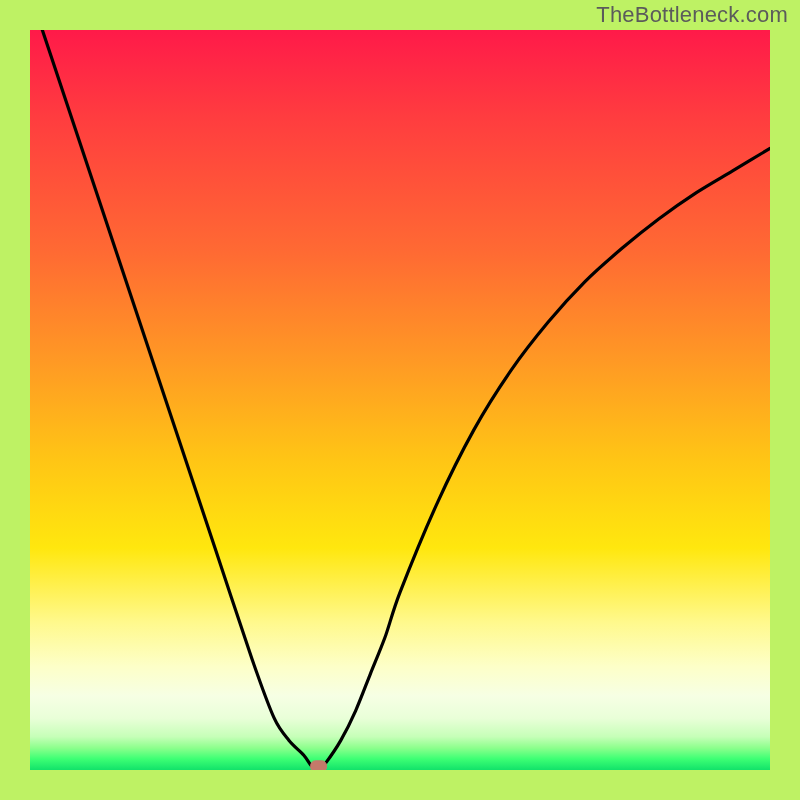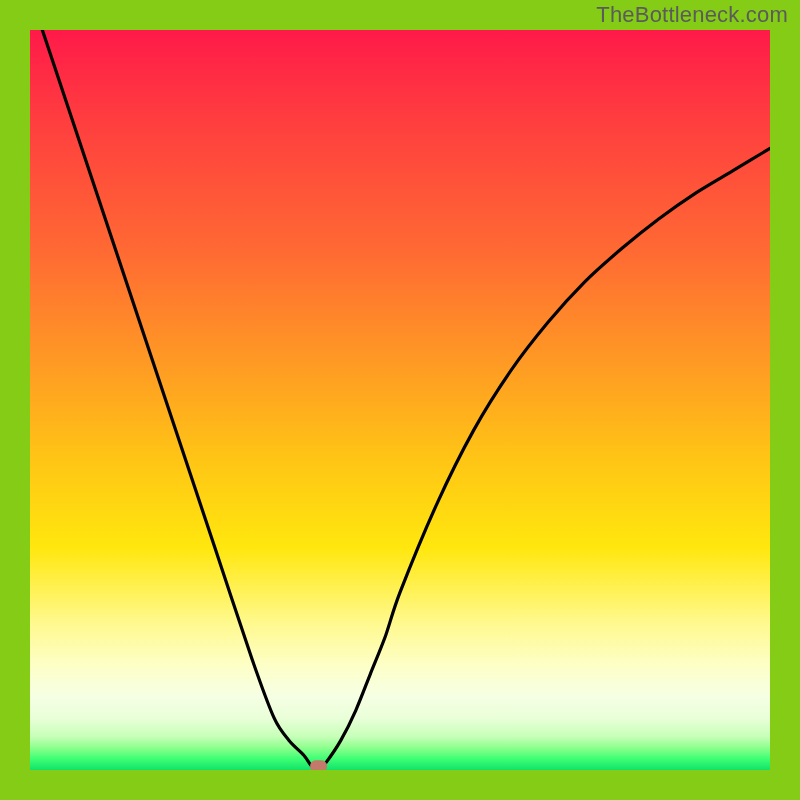--- a/index.html
+++ b/index.html
@@ -8,21 +8,21 @@
     width: 800px;
     height: 800px;
     background: #000;
     font-family: Arial, Helvetica, sans-serif;
     overflow: hidden;
   }
   .frame {
     position: relative;
     width: 800px;
     height: 800px;
-    background: #84cc16;
+    background: #bef264;
   }
   .watermark {
     position: absolute;
     top: 2px;
     right: 12px;
     color: #5b5b5b;
     font-size: 22px;
     font-weight: 500;
     letter-spacing: 0.2px;
     user-select: none;

